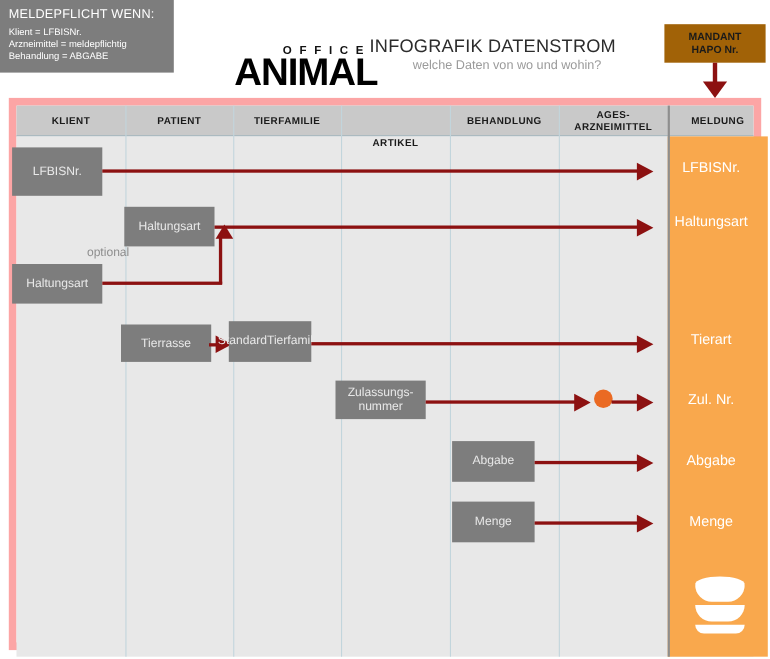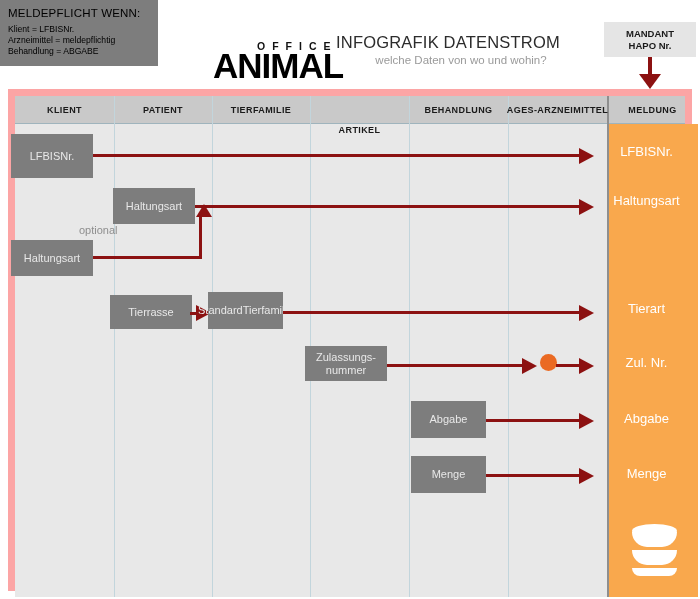--- a/index.html
+++ b/index.html
@@ -8,21 +8,21 @@
   #canvas{
     position:relative;
     width:700px;height:599px;
     background:#ffffff;
     overflow:hidden;
   }
 
   
   .infobox{
     position:absolute;left:0;top:0;width:158px;height:66px;
-    background:#7d7d7d;color:#000000;
+    background:#7d7d7d;color:#ffffff;
     box-sizing:border-box;padding:7px 8px 0 8px;
   }
   .infobox .ib-title{font-size:11.5px;letter-spacing:.2px;margin-bottom:5px;}
   .infobox .ib-line{font-size:8.6px;line-height:11px;white-space:nowrap;}
 
   .logo{position:absolute;left:213px;top:40px;width:140px;height:44px;}
   .logo .office{
     position:absolute;left:44px;top:0;
     font-size:10.5px;font-weight:bold;letter-spacing:7px;color:#111;
   }
@@ -30,21 +30,21 @@
     position:absolute;left:0;top:8px;
     font-size:35px;font-weight:bold;letter-spacing:-1px;color:#000;
     line-height:35px;
   }
   .titleblock{position:absolute;left:336px;top:33px;width:250px;}
   .titleblock .t-main{font-size:16.5px;color:#2c2c2c;letter-spacing:.2px;white-space:nowrap;}
   .titleblock .t-sub{font-size:11.5px;color:#9a9a9a;text-align:center;margin-top:2px;white-space:nowrap;}
 
   .mandant{
     position:absolute;left:604px;top:22px;width:92px;height:35px;
-    background:#e5e5e5;color:#1a1a1a;
+    background:#a16207;color:#1a1a1a;
     display:flex;align-items:center;justify-content:center;
     font-size:9.5px;font-weight:bold;line-height:12px;text-align:center;
   }
   .mandant-stem{position:absolute;left:648px;top:57px;width:4px;height:19px;background:#8c1111;}
   .mandant-head{
     position:absolute;left:639px;top:74px;width:0;height:0;
     border-left:11px solid transparent;border-right:11px solid transparent;
     border-top:15px solid #8c1111;
   }
 
@@ -138,21 +138,21 @@
     <div class="vline" style="left:295px;"></div>
     <div class="vline" style="left:394px;"></div>
     <div class="vline" style="left:493px;"></div>
     <div class="vline" style="left:592px;width:2px;background:#8e8e8e;"></div>
 
     <div class="colhdr" style="left:0px;width:99px;">KLIENT</div>
     <div class="colhdr" style="left:99px;width:98px;">PATIENT</div>
     <div class="colhdr" style="left:197px;width:98px;">TIERFAMILIE</div>
     <div class="colhdr" style="left:295px;width:99px;margin-top:20px;">ARTIKEL</div>
     <div class="colhdr" style="left:394px;width:99px;">BEHANDLUNG</div>
-    <div class="colhdr" style="left:493px;width:99px;flex-direction:row;">
+    <div class="colhdr" style="left:493px;width:99px;flex-direction:column;">
       <span>AGES-</span>
       <span>ARZNEIMITTEL</span>
     </div>
     <div class="colhdr" style="left:592px;width:91px;">MELDUNG</div>
   </div>
 
   <div class="node" style="left:11px;top:134px;width:82px;height:44px;">
     <span>LFBISNr.</span>
   </div>
   <div class="hline" style="left:93px;top:154px;width:488px;"></div>

